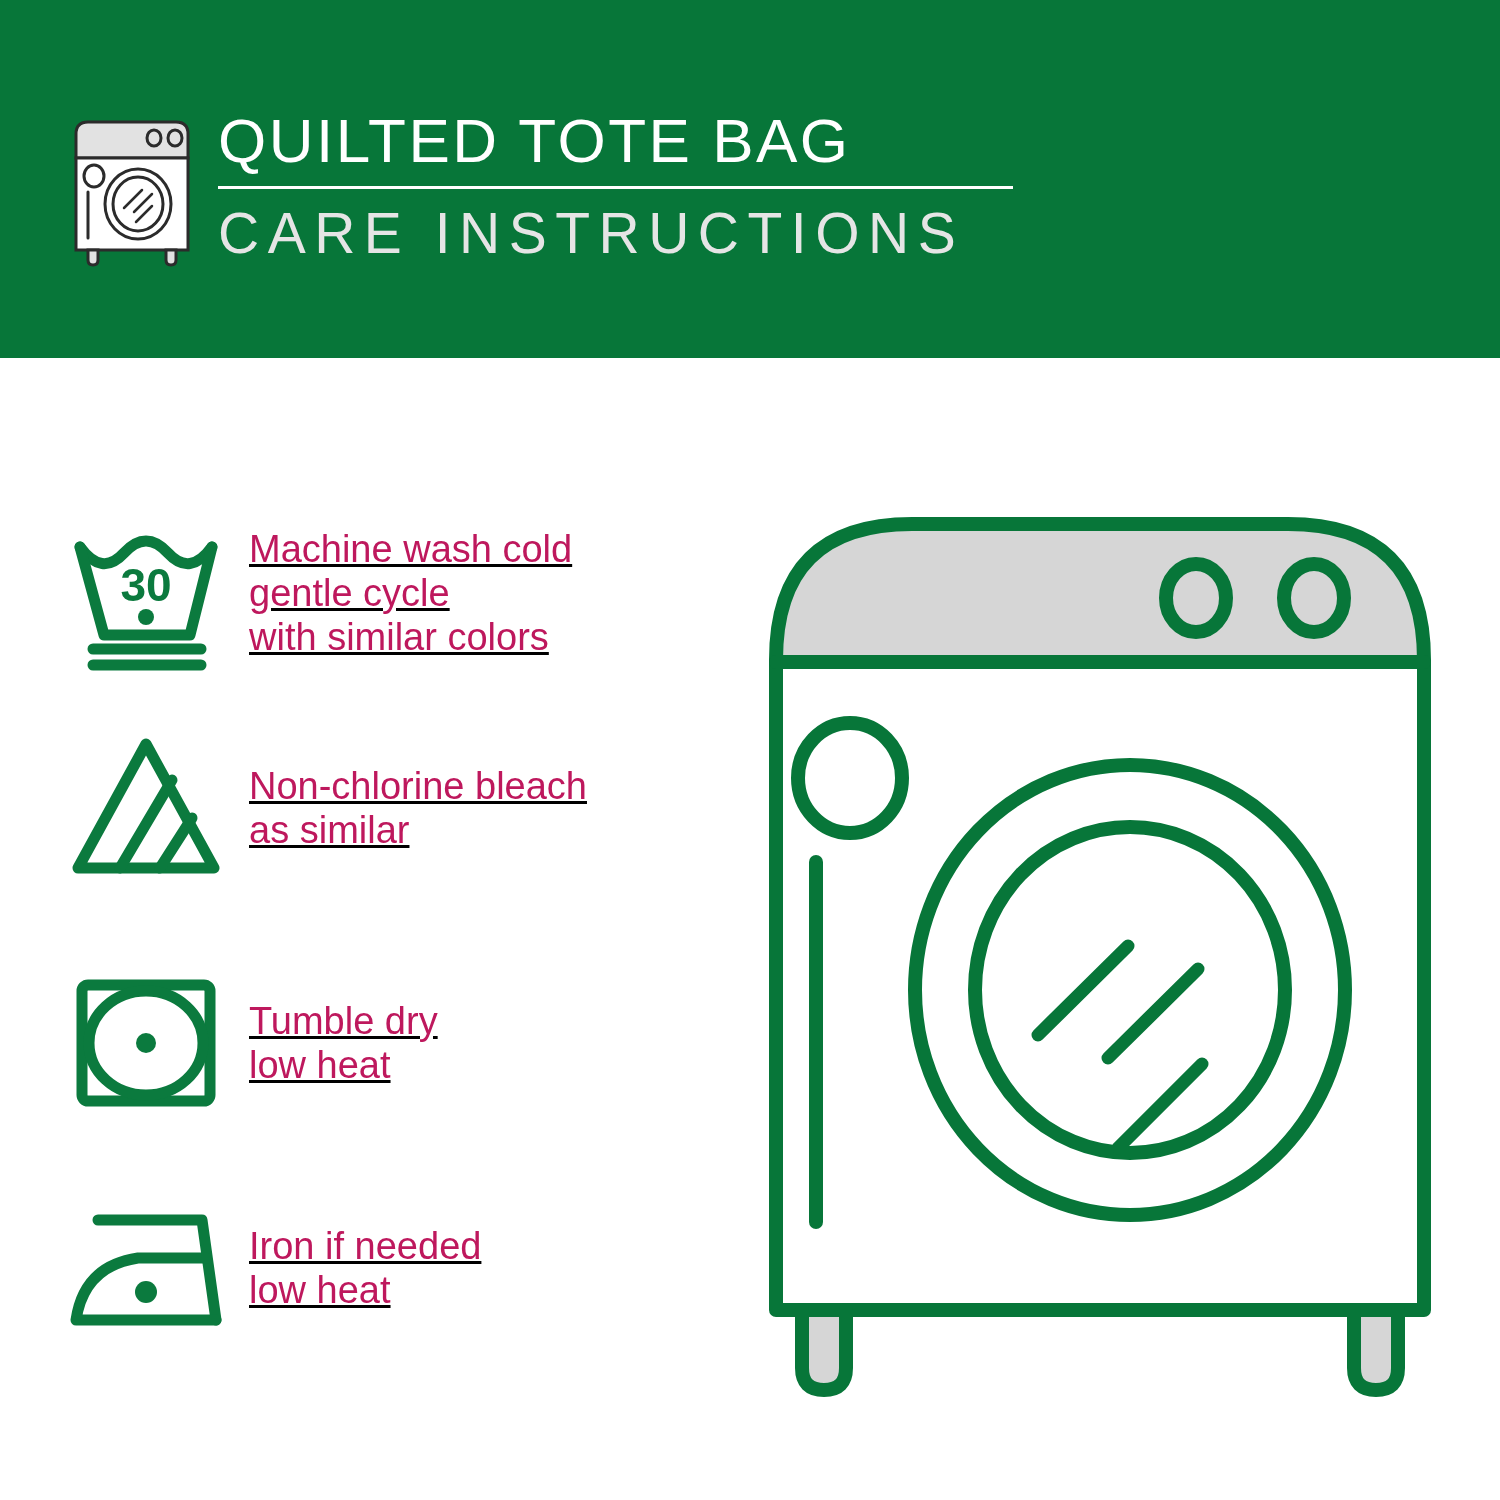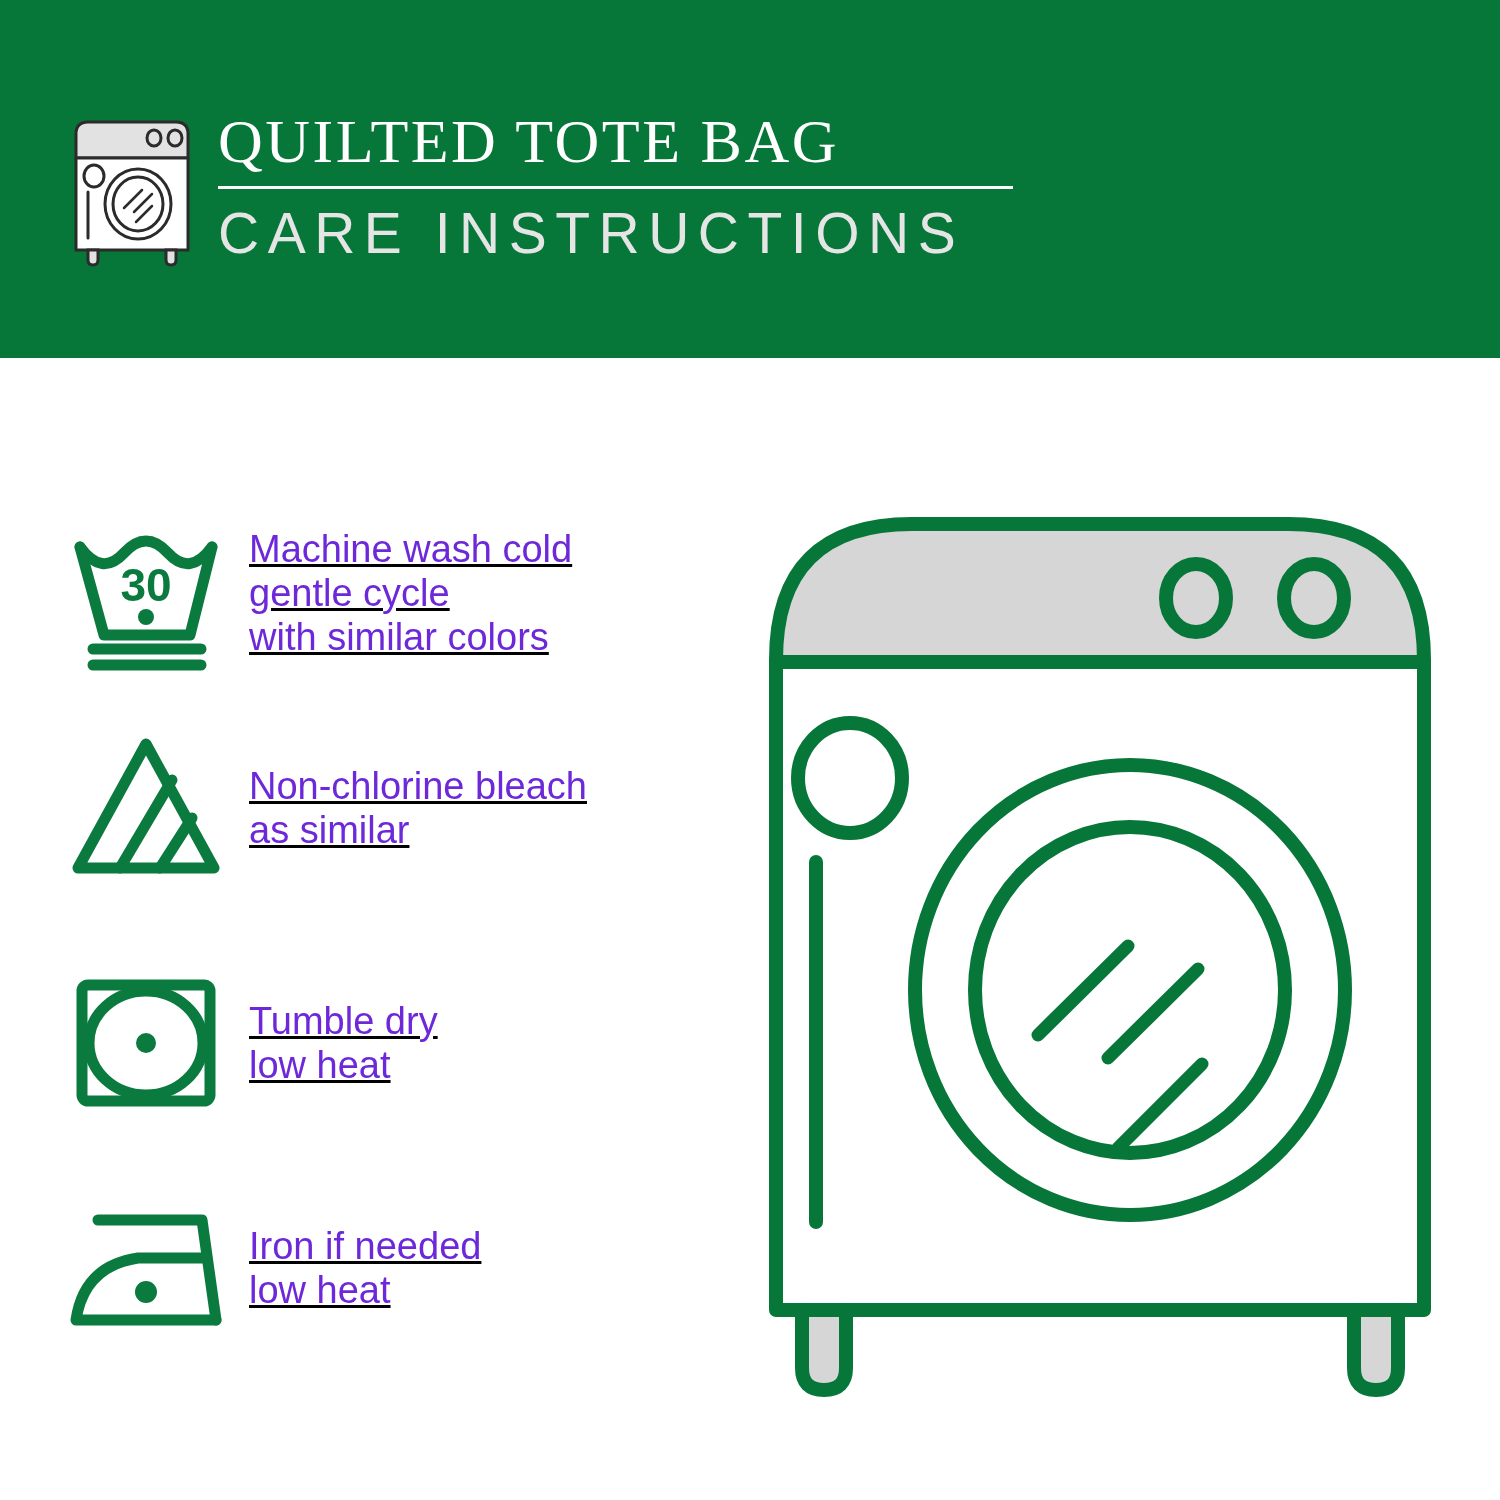--- a/index.html
+++ b/index.html
@@ -38,21 +38,21 @@
     height: 160px;
   }
   #header-text-block {
     position: absolute;
     left: 218px;
     top: 104px;
     width: 800px;
   }
   #title-main {
     color: #ffffff;
-    font-family: Liberation Serif, serif;
+    font-family: Liberation Sans, sans-serif;
     font-size: 62px;
     font-weight: 300;
     letter-spacing: 2.5px;
     line-height: 74px;
     white-space: nowrap;
   }
   #title-divider {
     width: 795px;
     height: 3px;
     background: #ffffff;
@@ -86,21 +86,21 @@
   }
   .care-icon {
     flex: 0 0 175px;
     height: 175px;
     display: flex;
     align-items: center;
     justify-content: center;
   }
   .care-text {
     flex: 1 1 auto;
-    color: #6d28d9;
+    color: #be185d;
     font-family: "Liberation Sans", sans-serif;
     font-size: 38px;
     font-weight: 400;
     line-height: 44px;
     padding-left: 14px;
   }
   .care-text .line {
     display: block;
     white-space: nowrap;
   }

